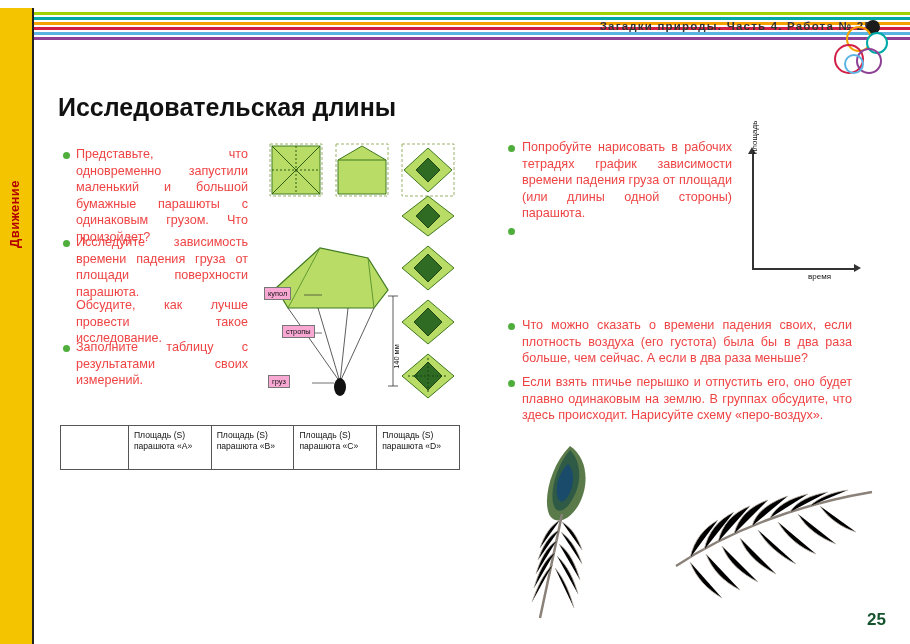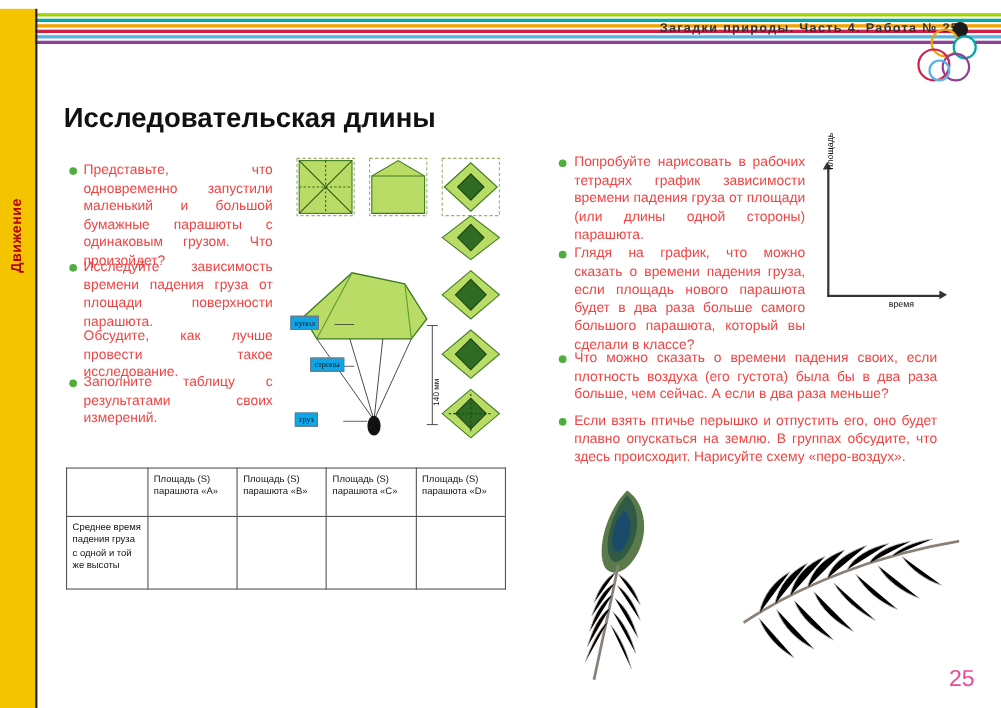--- a/index.html
+++ b/index.html
@@ -77,23 +77,23 @@
   .axis-h{position:absolute;left:10px;top:116px;width:104px;height:1.5px;background:#333;}
   .arrow-up{position:absolute;left:6px;top:-5px;width:0;height:0;border-left:4px solid transparent;border-right:4px solid transparent;border-bottom:7px solid #333;}
   .arrow-right{position:absolute;left:112px;top:112px;width:0;height:0;border-top:4px solid transparent;border-bottom:4px solid transparent;border-left:7px solid #333;}
   .lbl-v{position:absolute;left:-22px;top:6px;width:60px;font-size:8px;color:#111;transform:rotate(-90deg);transform-origin:left top;text-align:left;}
   .lbl-h{position:absolute;left:66px;top:120px;font-size:8px;color:#111;}
 
   
   .diag{position:absolute;left:262px;top:140px;width:215px;height:265px;}
 
   
-  .pnum{position:absolute;right:24px;bottom:14px;color:#ec4899;font-weight:normal;font-size:21px;}
-
-  .small-lbl{position:absolute;font-size:7.4px;color:#111;border:1px solid #777;background:#0ea5e9;padding:1px 3px;font-family:Liberation Serif, serif;}
+  .pnum{position:absolute;right:24px;bottom:14px;color:#14532d;font-weight:bold;font-size:17px;}
+
+  .small-lbl{position:absolute;font-size:7.4px;color:#111;border:1px solid #777;background:#f9a8d4;padding:1px 3px;}
   .dimlabel{position:absolute;font-size:7.4px;color:#111;transform:rotate(-90deg);}
 </style>
 </head>
 <body>
 
 <div class="page">
 
   <div class="stripes">
     <div class="s s1"></div>
     <div class="s s2"></div>
@@ -129,27 +129,26 @@
 
   <div class="para" style="left:76px;top:234px;width:172px;">Исследуйте зависимость времени падения груза от площади поверхности парашюта.</div>
 
   <div class="bullet-dot" style="left:63px;top:345px;"></div>
   <div class="para" style="left:76px;top:339px;width:172px;">Заполните таблицу с результатами своих измерений.</div>
 
   <div class="bullet-dot" style="left:508px;top:145px;"></div>
   <div class="para" style="left:522px;top:139px;width:210px;">Попробуйте нарисовать в рабочих тетрадях график зависимости времени падения груза от площади (или длины одной стороны) парашюта.</div>
 
   <div class="bullet-dot" style="left:508px;top:228px;"></div>
-  <div class="para" style="left:522px;top:222px;width:210px;">Глядя на график, что можно сказать о времени падения груза, если площадь нового парашюта будет в два раза больше самого большого парашюта, который вы сделали в классе?</div>
 
   <div class="bullet-dot" style="left:508px;top:323px;"></div>
   <div class="para" style="left:522px;top:317px;width:330px;">Что можно сказать о времени падения своих, если плотность воздуха (его густота) была бы в два раза больше, чем сейчас.  А если в два раза меньше?</div>
 
   <div class="bullet-dot" style="left:508px;top:380px;"></div>
-  <div class="para" style="left:522px;top:374px;width:330px;">Если взять птичье перышко и отпустить его, оно будет плавно опускаться на землю. В группах обсудите, что здесь происходит. Нарисуйте схему «перо-воздух».</div>
+  <div class="para" style="left:522px;top:374px;width:330px;">Если взять птичье перышко и отпустить его, оно будет плавно одинаковым на землю. В группах обсудите, что здесь происходит. Нарисуйте схему «перо-воздух».</div>
 
   <div class="graph">
     <div class="axis-v"></div>
     <div class="arrow-up"></div>
     <div class="axis-h"></div>
     <div class="arrow-right"></div>
     <div class="lbl-v" style="left:8px;top:2px;">площадь</div>
     <div class="lbl-h">время</div>
   </div>
 
@@ -260,25 +259,18 @@
 
   <table class="tbl">
     <tbody>
         <tr class="colh">
       <td class="c0"></td>
       <td class="c1">Площадь (S) парашюта «А»</td>
       <td class="c2">Площадь (S) парашюта «В»</td>
       <td class="c3">Площадь (S) парашюта «С»</td>
       <td class="c4">Площадь (S) парашюта «D»</td>
     </tr>
-    <tr class="r2">
-      <td>Среднее время падения груза с одной и той же высоты</td>
-      <td></td>
-      <td></td>
-      <td></td>
-      <td></td>
-    </tr>
   </tbody>
     </table>
 
   <div class="pnum">25</div>
 
 </div>
 
 </body></html>

